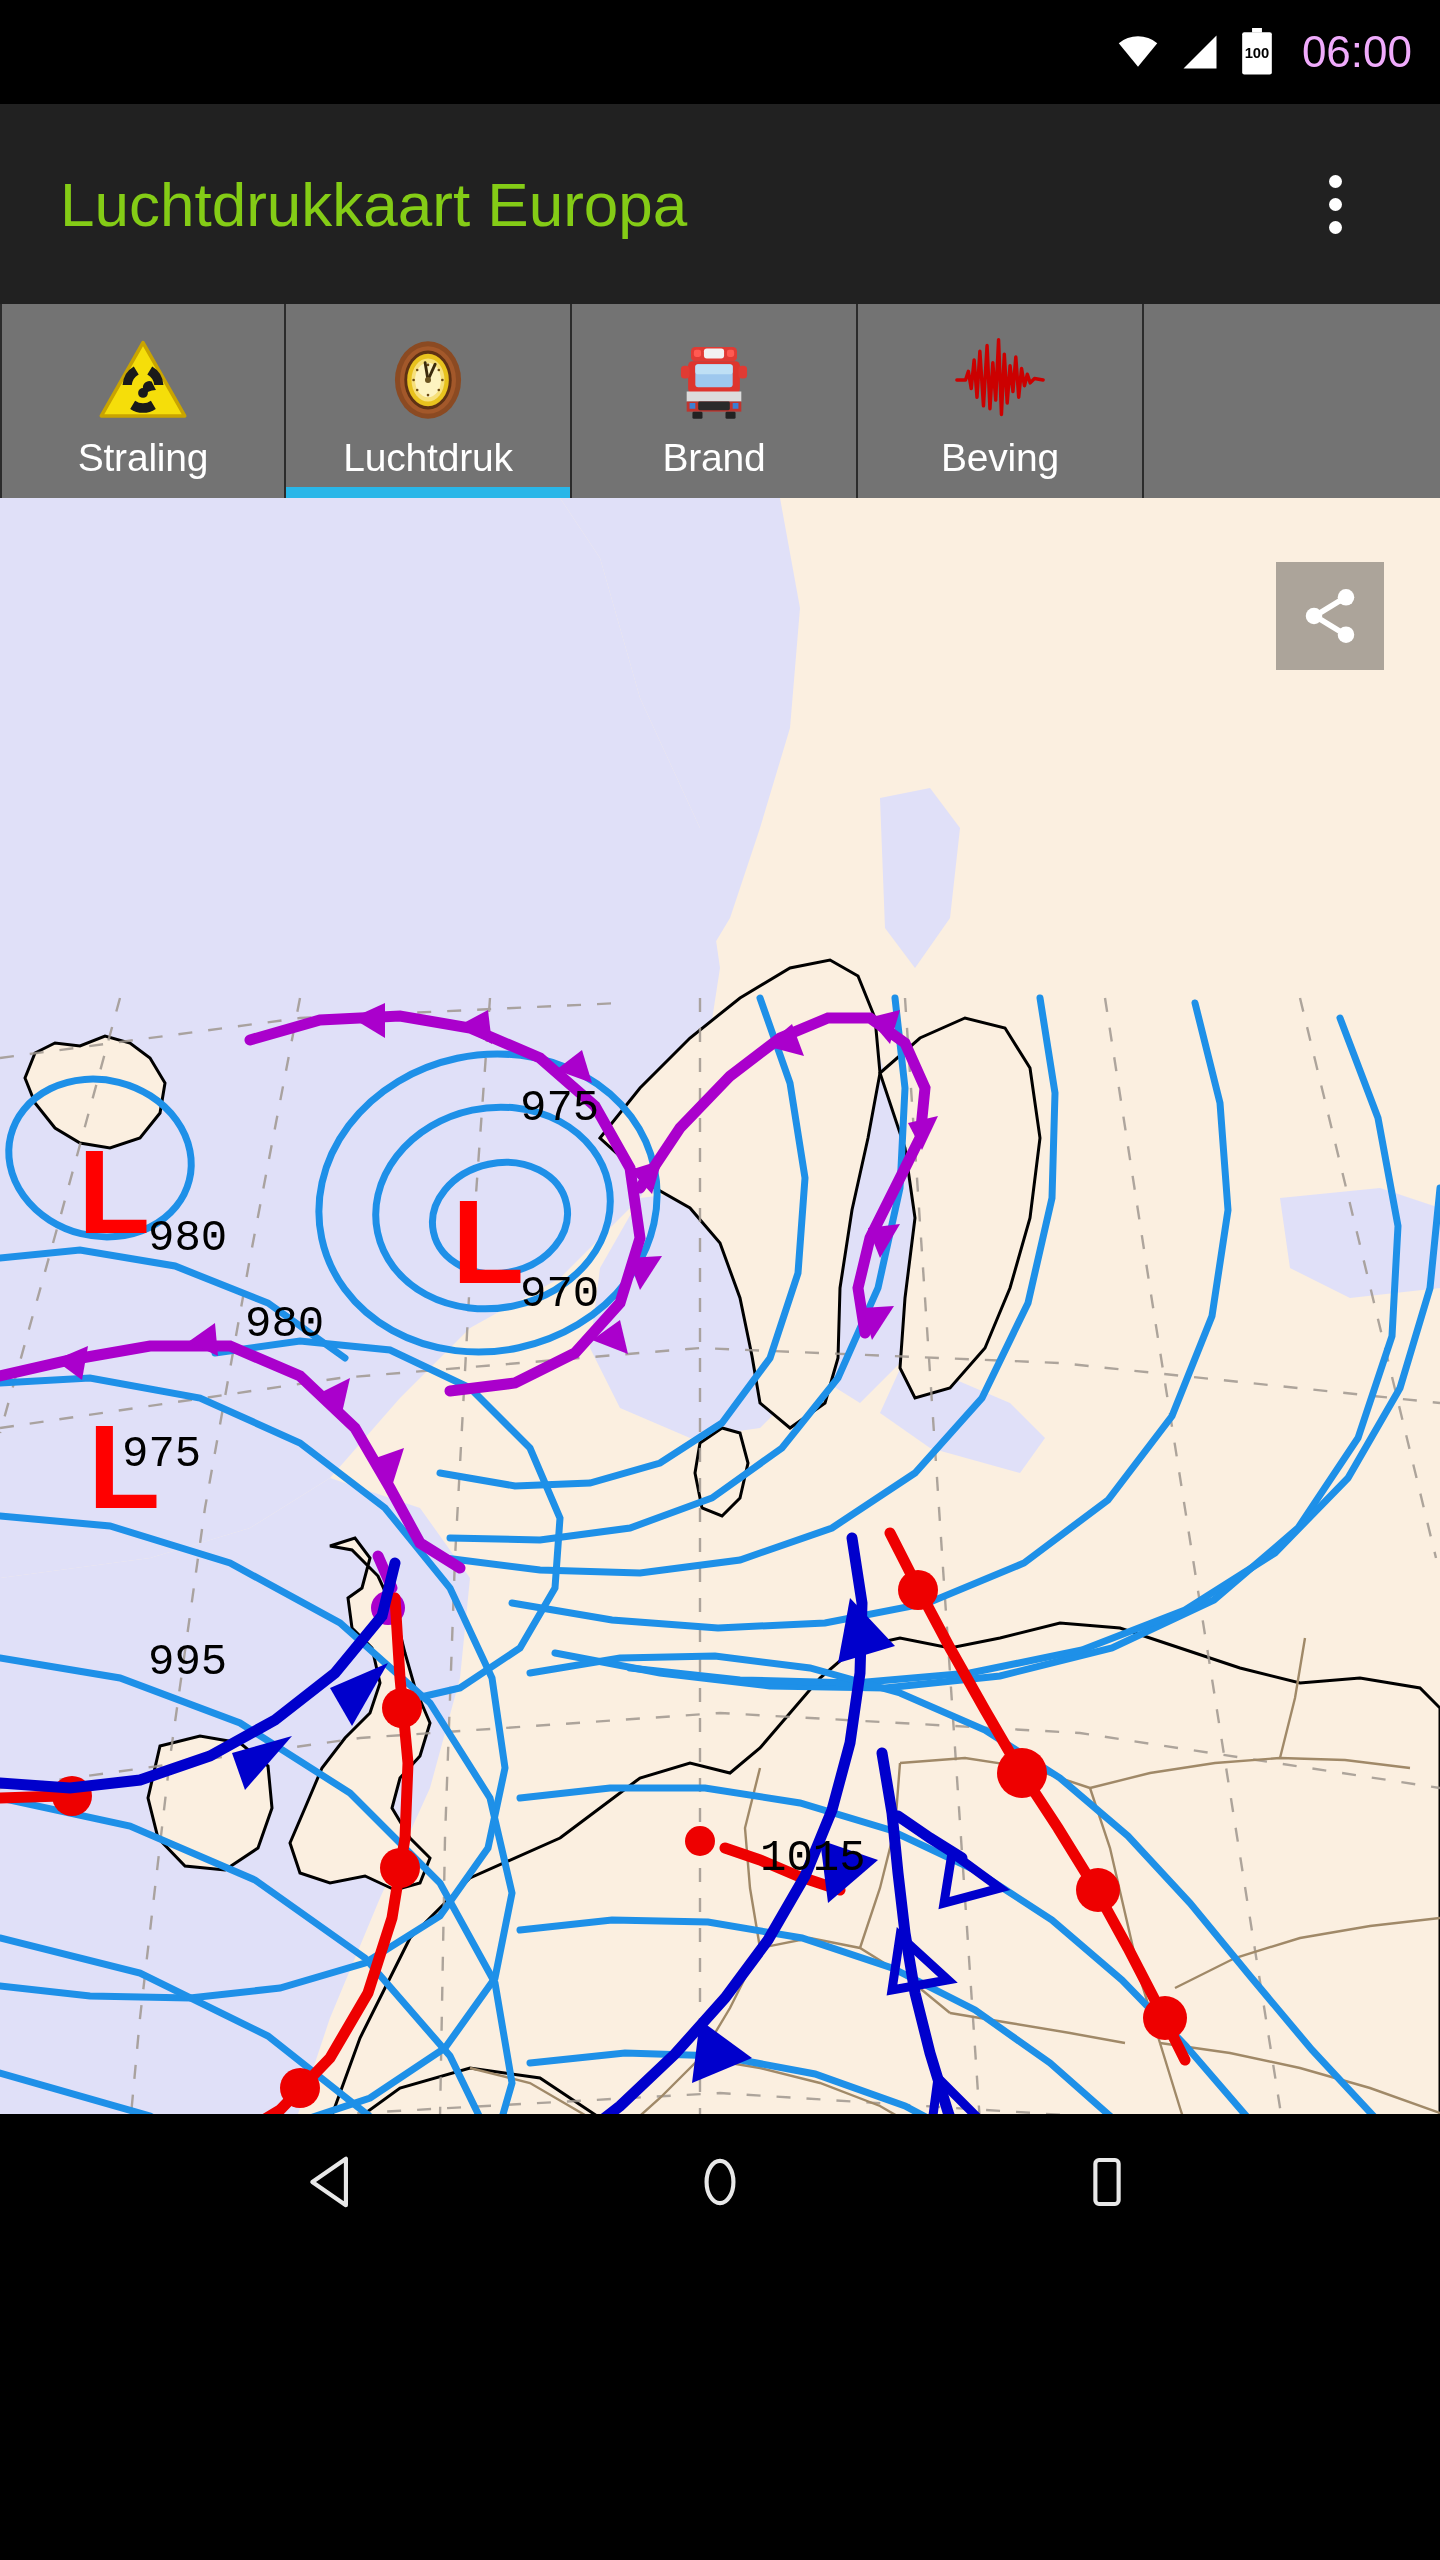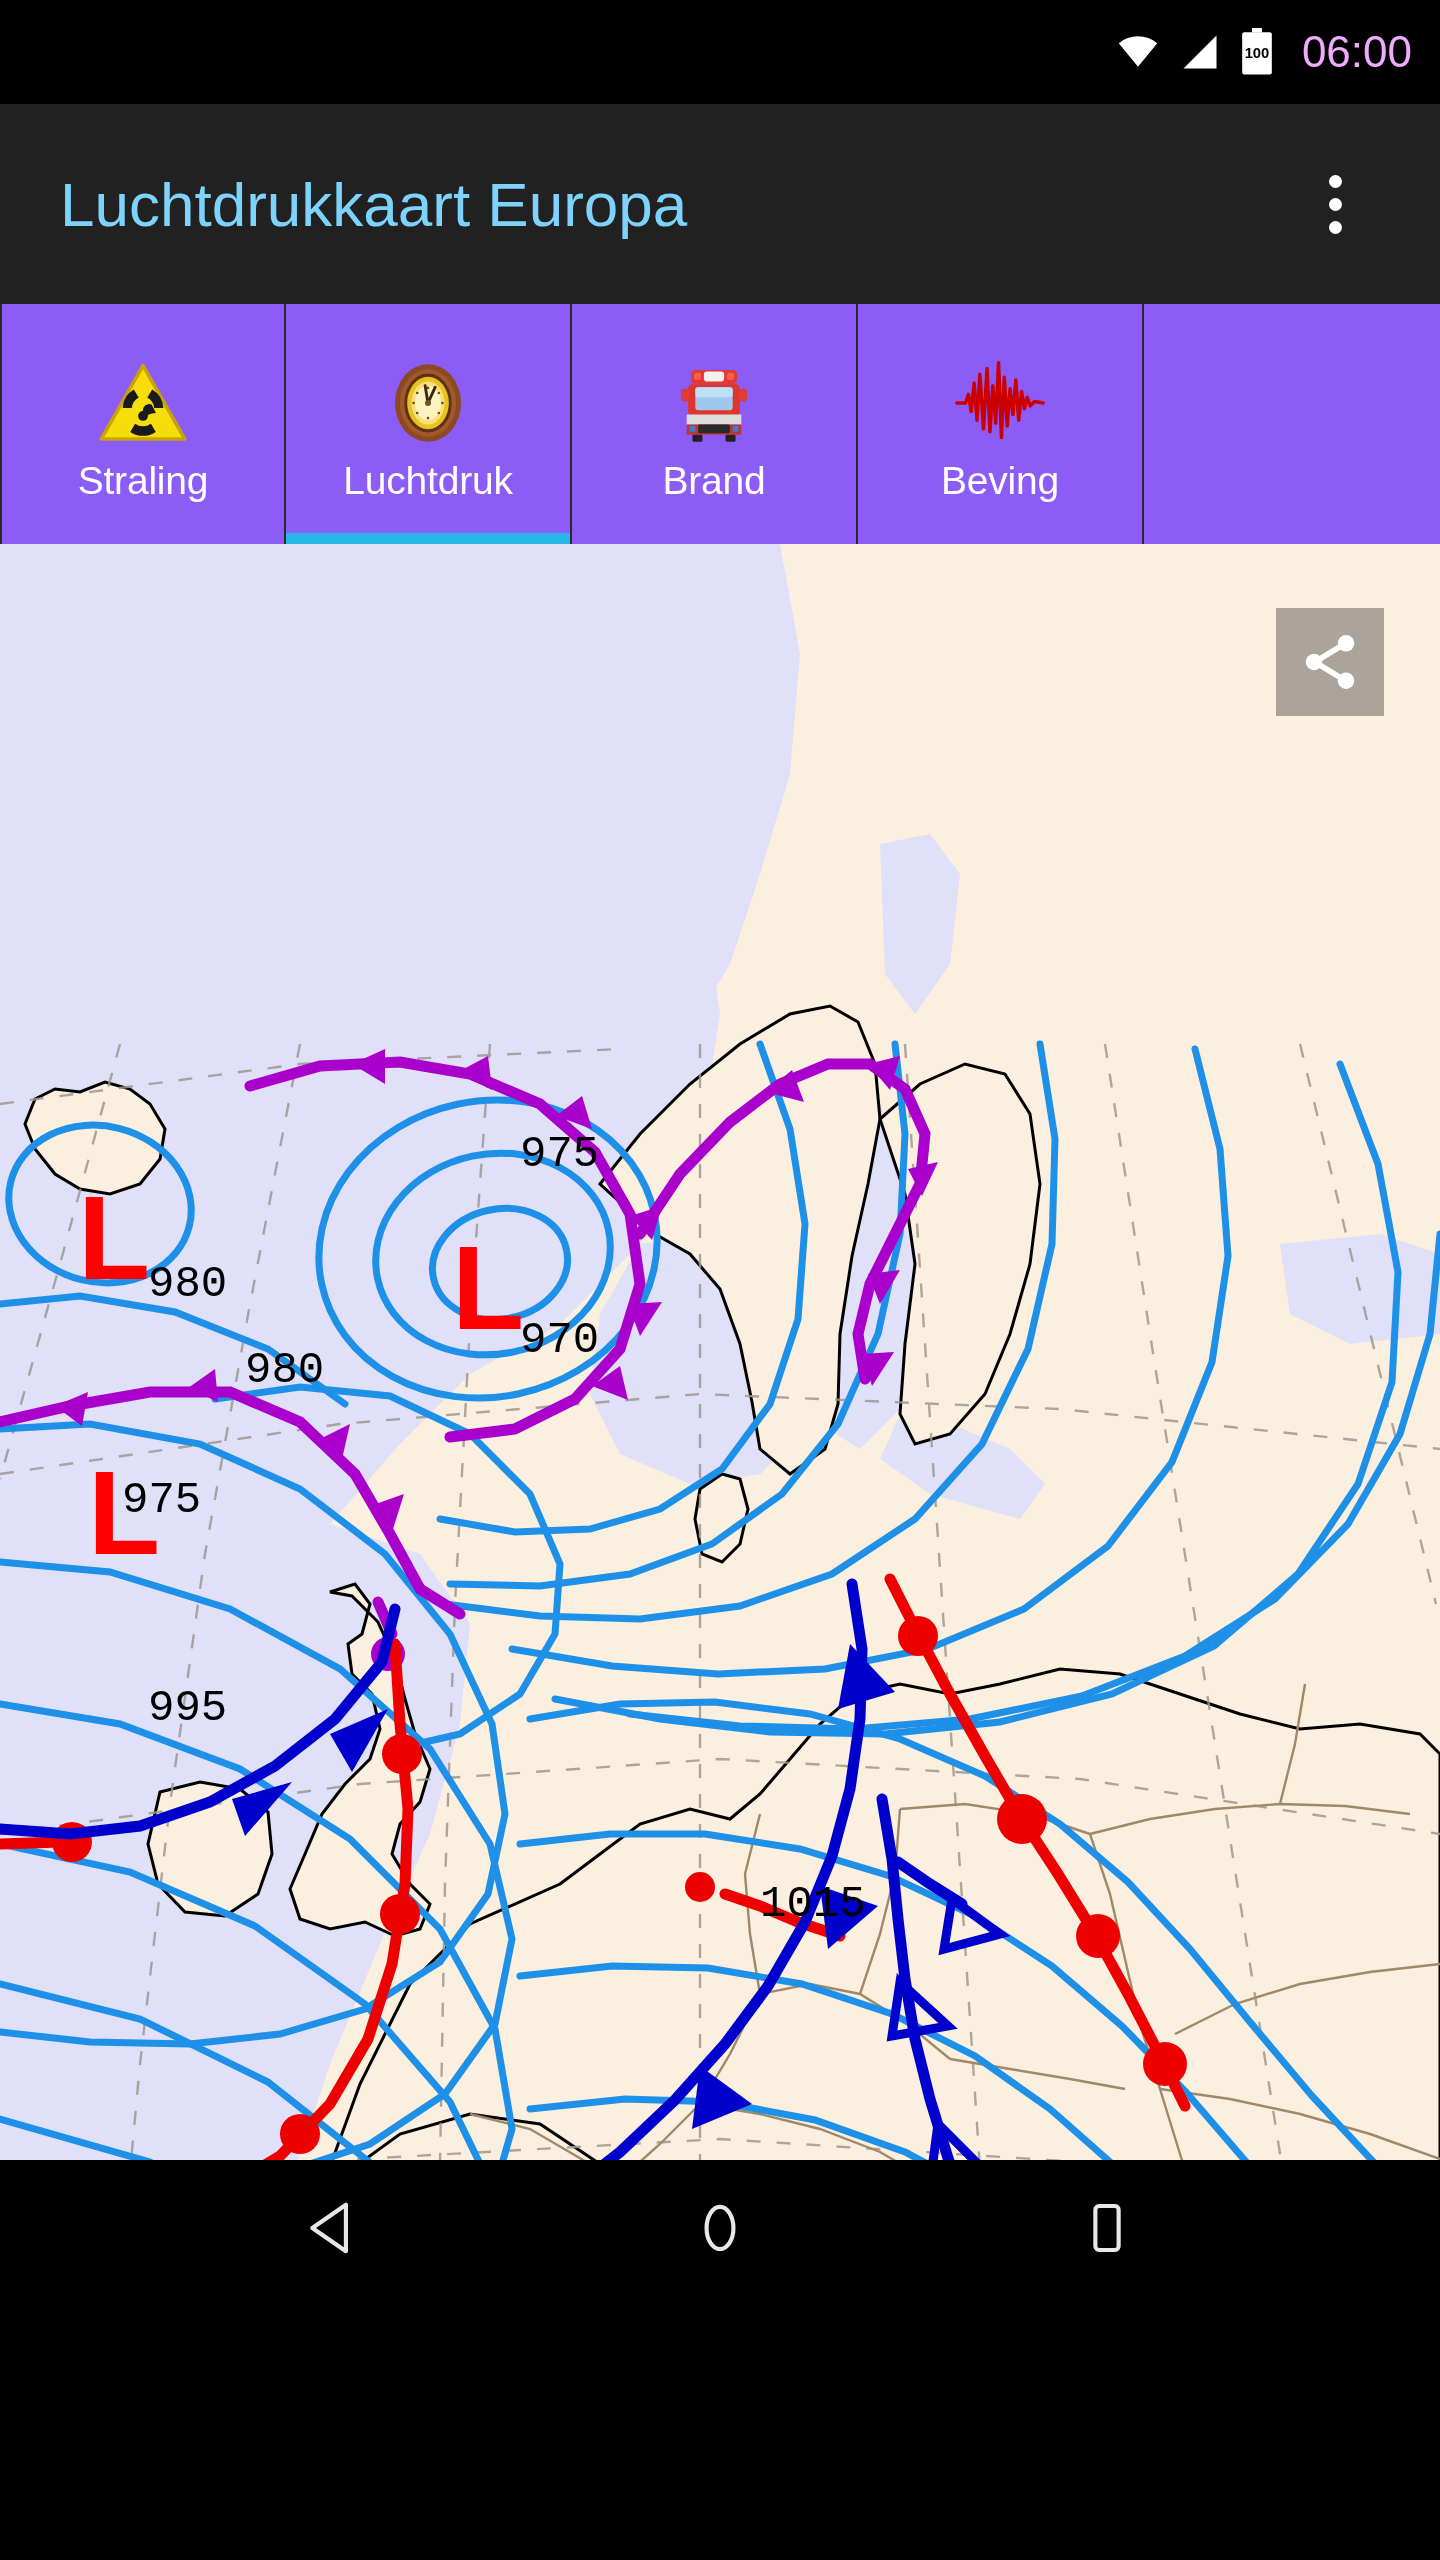--- a/index.html
+++ b/index.html
@@ -46,21 +46,21 @@
   .app-bar {
     height: 200px;
     background: #212121;
     display: flex;
     align-items: center;
     justify-content: space-between;
     padding: 0 60px 0 60px;
     box-sizing: border-box;
   }
   .app-title {
-    color: #7dd3fc;
+    color: #84cc16;
     font-size: 62px;
     font-weight: 400;
     white-space: nowrap;
   }
   .overflow-btn {
     width: 90px;
     height: 90px;
     display: flex;
     flex-direction: column;
     align-items: center;
@@ -71,22 +71,22 @@
   .overflow-btn span {
     display: block;
     width: 13px;
     height: 13px;
     border-radius: 50%;
     background: #ffffff;
   }
 
   
   .tab-bar {
-    height: 240px;
-    background: #8b5cf6;
+    height: 194px;
+    background: #737373;
     display: flex;
     align-items: stretch;
     overflow: hidden;
     position: relative;
   }
   .tab {
     position: relative;
     display: flex;
     flex-direction: column;
     align-items: center;

